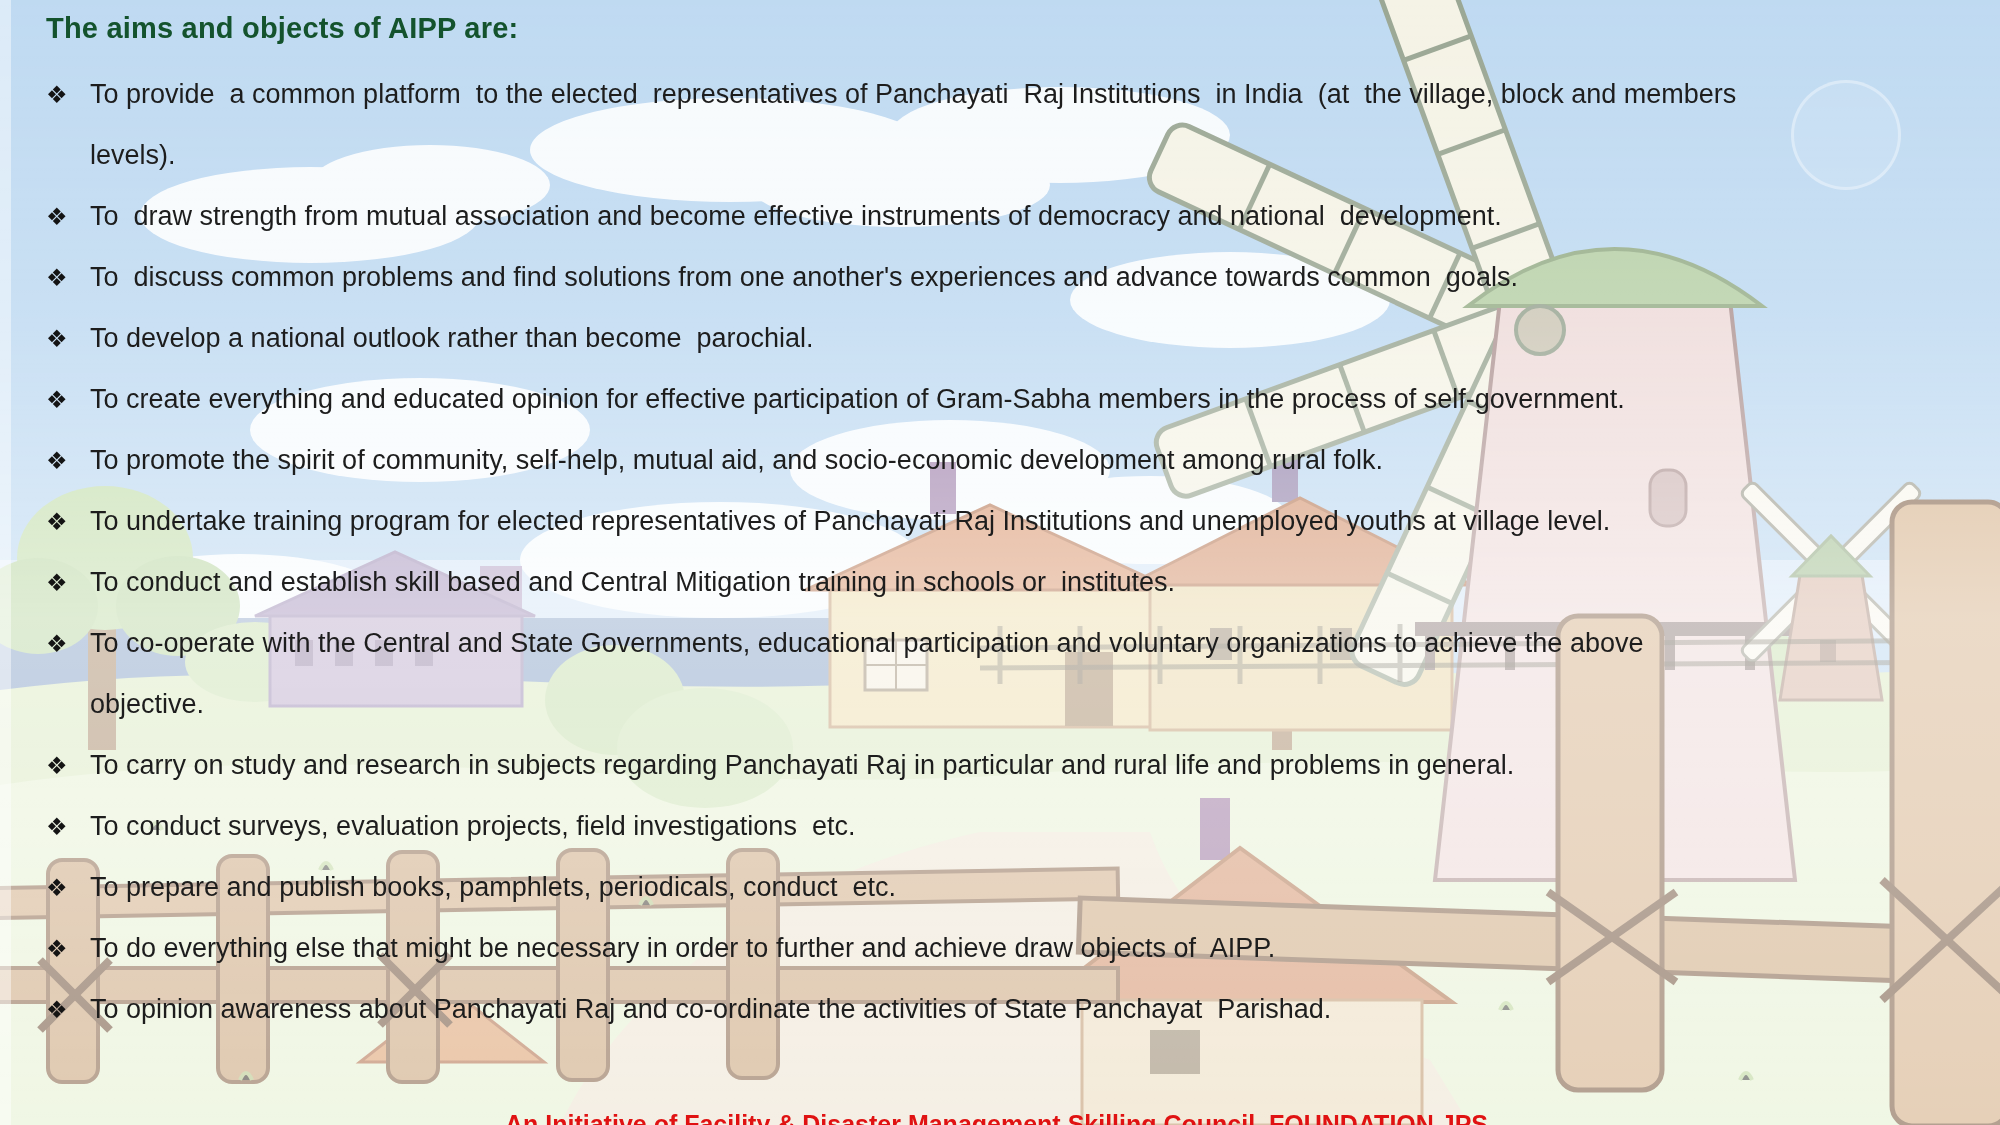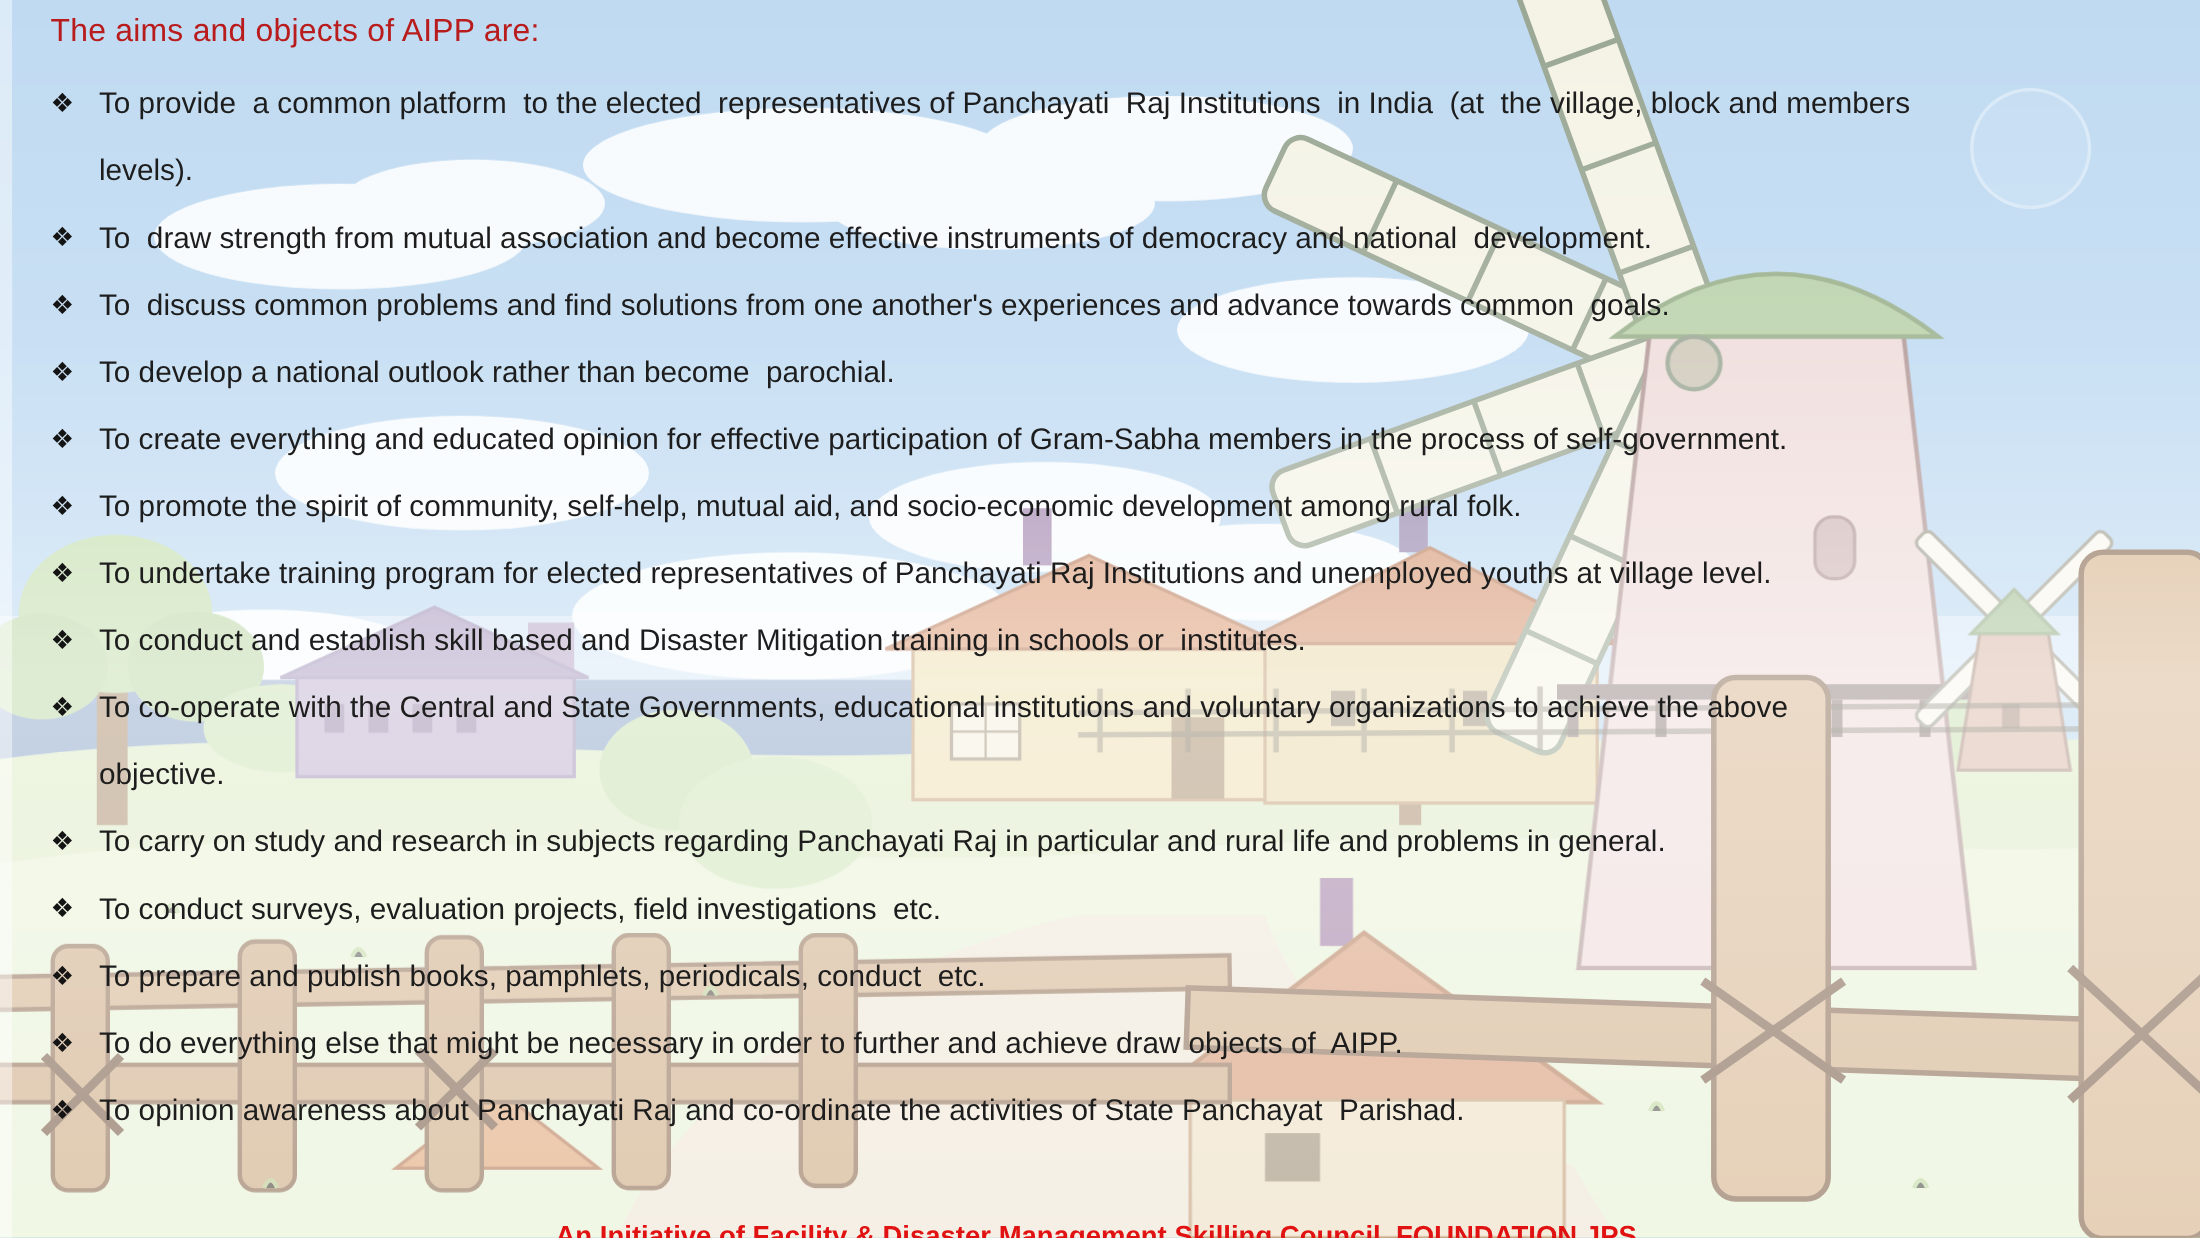--- a/index.html
+++ b/index.html
@@ -14,21 +14,21 @@
       rgba(255,255,255,0.22) 0%,
       rgba(255,255,255,0.34) 28%,
       rgba(255,255,255,0.60) 55%,
       rgba(255,255,255,0.55) 78%,
       rgba(255,255,255,0.48) 100%);
     pointer-events:none;
   }
   .content{padding:0;}
   .slide-title{
     position:absolute;left:46px;top:12px;
-    font-size:29px;font-weight:normal;color:#b91c1c;
+    font-size:29px;font-weight:bold;color:#14532d;
     letter-spacing:0.2px;white-space:pre;
   }
   ul.aims{
     position:absolute;left:46px;top:64px;width:1890px;
     margin:0;padding:0;list-style:none;
   }
   ul.aims li{
     display:grid;grid-template-columns:44px 1fr;
     font-size:27px;line-height:61px;color:#1d1d1d;
     white-space:pre-wrap;
@@ -249,22 +249,22 @@
 
   <ul class="aims">
     <li><span class="bullet">❖</span><span>To provide  a common platform  to the elected  representatives of Panchayati  Raj Institutions  in India  (at  the village, block and members
 levels).</span></li>
     <li><span class="bullet">❖</span><span>To  draw strength from mutual association and become effective instruments of democracy and national  development.</span></li>
     <li><span class="bullet">❖</span><span>To  discuss common problems and find solutions from one another's experiences and advance towards common  goals.</span></li>
     <li><span class="bullet">❖</span><span>To develop a national outlook rather than become  parochial.</span></li>
     <li><span class="bullet">❖</span><span>To create everything and educated opinion for effective participation of Gram-Sabha members in the process of self-government.</span></li>
     <li><span class="bullet">❖</span><span>To promote the spirit of community, self-help, mutual aid, and socio-economic development among rural folk.</span></li>
     <li><span class="bullet">❖</span><span>To undertake training program for elected representatives of Panchayati Raj Institutions and unemployed youths at village level.</span></li>
-    <li><span class="bullet">❖</span><span>To conduct and establish skill based and Disaster Mitigation training in schools or  institutes.</span></li>
-    <li><span class="bullet">❖</span><span>To co-operate with the Central and State Governments, educational institutions and voluntary organizations to achieve the above
+    <li><span class="bullet">❖</span><span>To conduct and establish skill based and Central Mitigation training in schools or  institutes.</span></li>
+    <li><span class="bullet">❖</span><span>To co-operate with the Central and State Governments, educational participation and voluntary organizations to achieve the above
 objective.</span></li>
     <li><span class="bullet">❖</span><span>To carry on study and research in subjects regarding Panchayati Raj in particular and rural life and problems in general.</span></li>
     <li><span class="bullet">❖</span><span>To conduct surveys, evaluation projects, field investigations  etc.</span></li>
     <li><span class="bullet">❖</span><span>To prepare and publish books, pamphlets, periodicals, conduct  etc.</span></li>
     <li><span class="bullet">❖</span><span>To do everything else that might be necessary in order to further and achieve draw objects of  AIPP.</span></li>
     <li><span class="bullet">❖</span><span>To opinion awareness about Panchayati Raj and co-ordinate the activities of State Panchayat  Parishad.</span></li>
   </ul>
 
   <div class="footer">
     <div>An Initiative of Facility &amp; Disaster Management Skilling Council, FOUNDATION JPS,</div>

